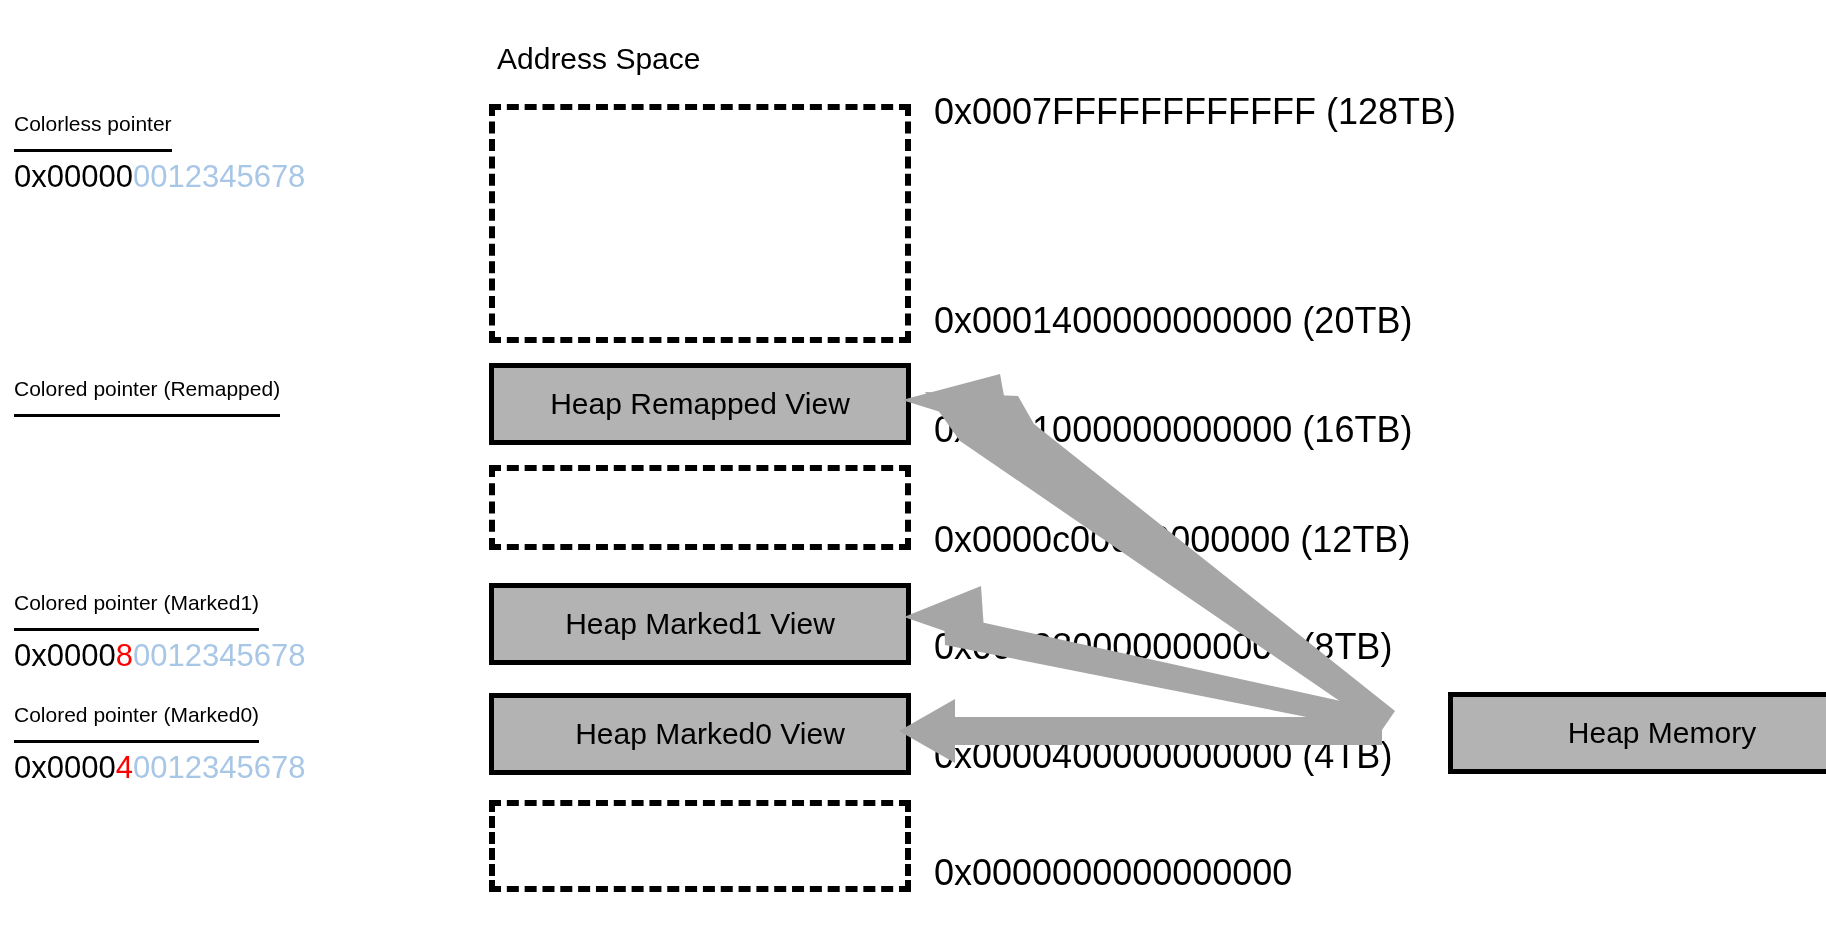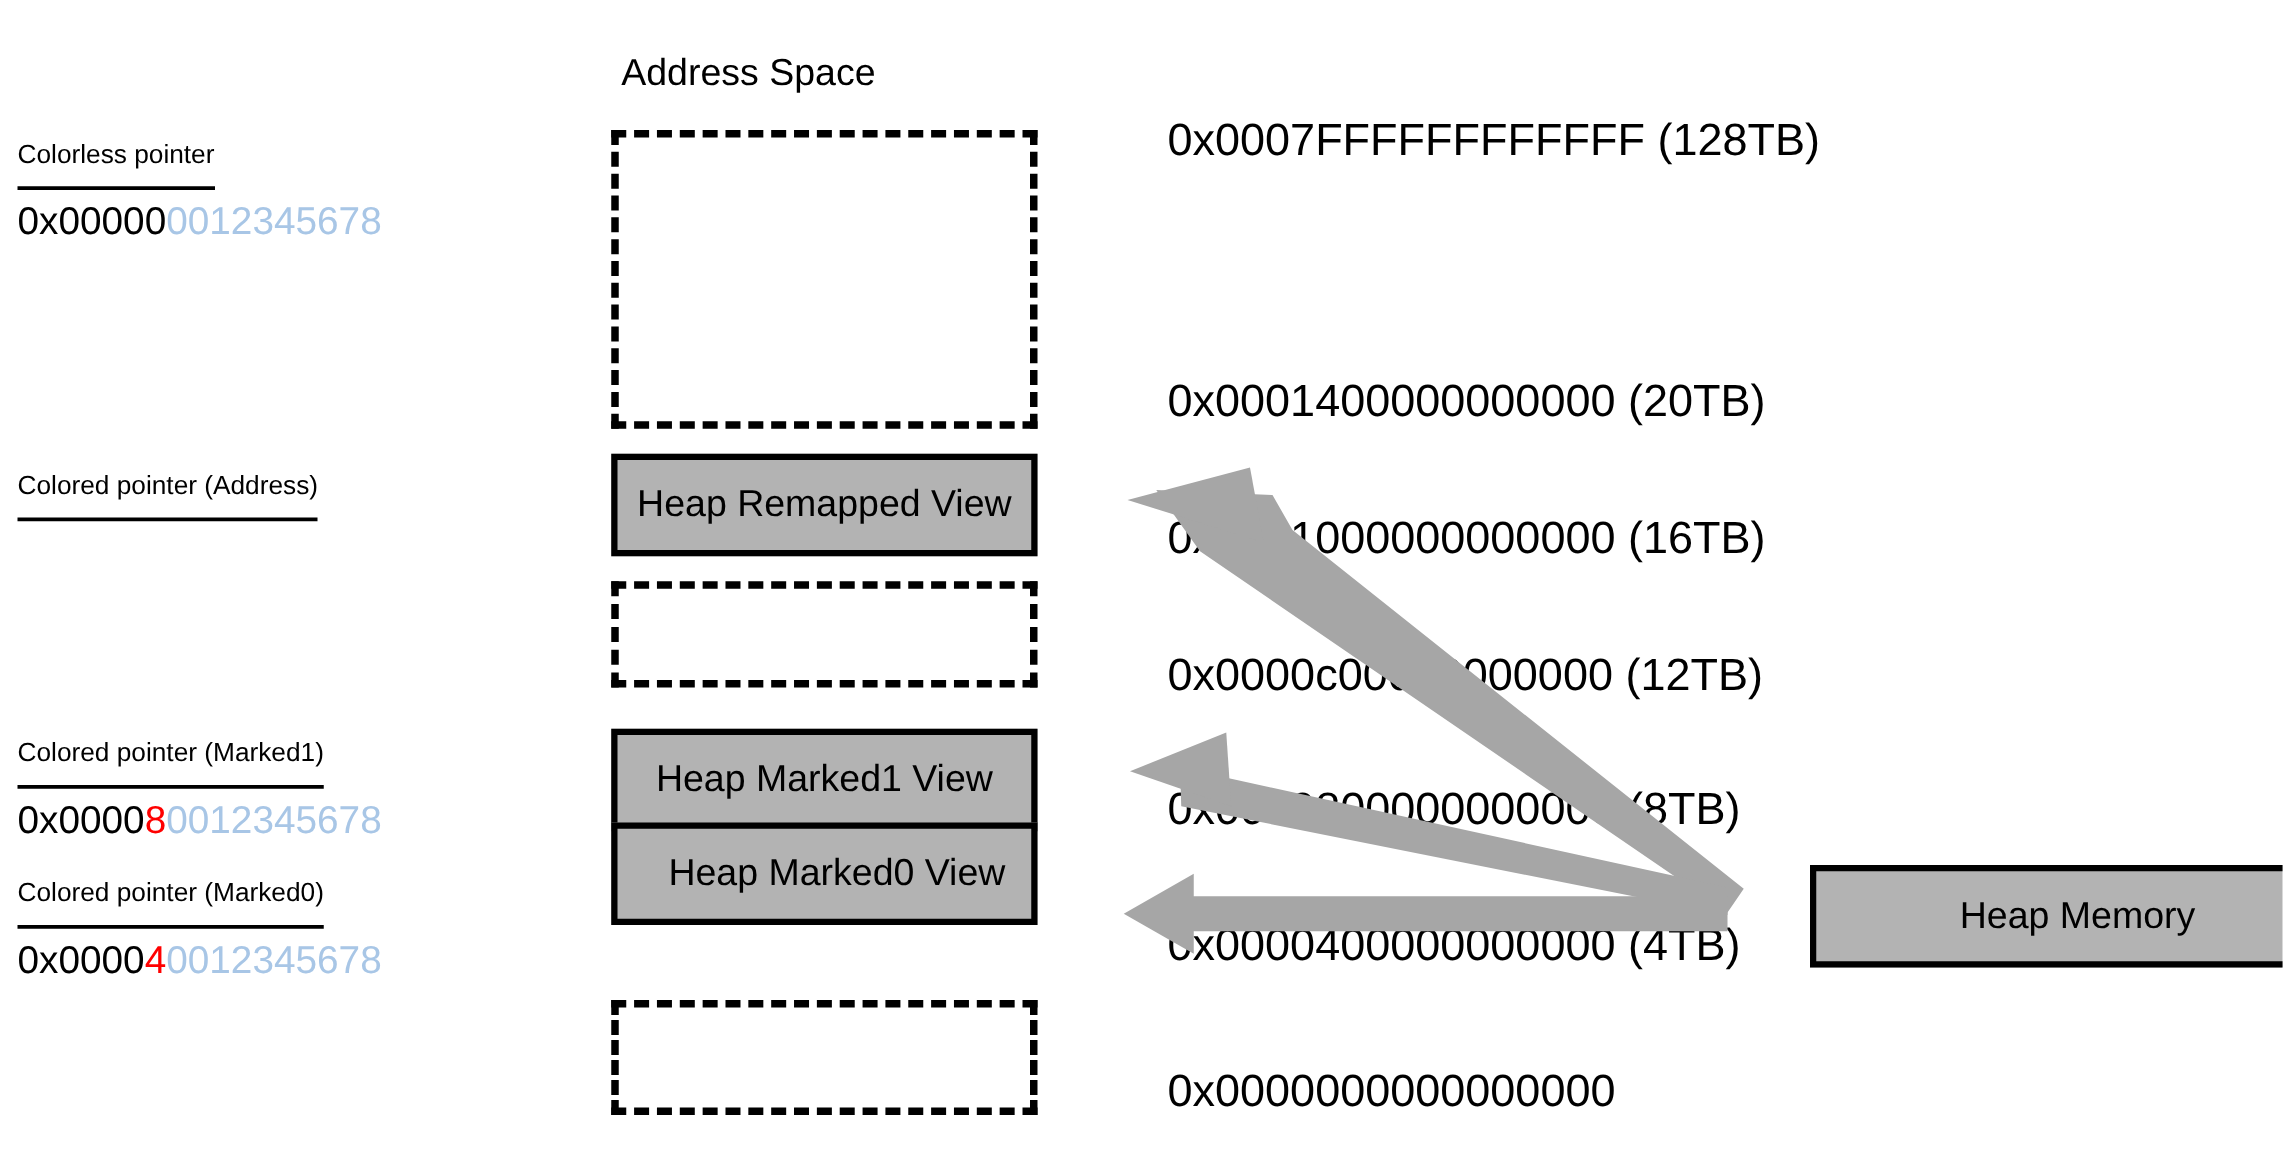--- a/index.html
+++ b/index.html
@@ -45,21 +45,21 @@
     position: absolute;
     left: 497px;
     top: 41px;
     font-size: 30px;
     line-height: 36px;
     white-space: nowrap;
   }
   .as-box {
     position: absolute;
     left: 489px;
-    width: 341px;
+    width: 422px;
     box-sizing: border-box;
   }
   .as-box.dashed {
     border: 6px dashed #000000;
     background: #ffffff;
   }
   .as-box.solid {
     border: 5px solid #000000;
     background: #b3b3b3;
     display: flex;
@@ -117,21 +117,21 @@
 <body>
 
 <div class="canvas">
 
   <div class="ptr-group" style="top:104px;">
     <div class="ptr-title">Colorless pointer</div>
     <div class="ptr-value"><span class="hx-black">0x00000</span><span class="hx-red"></span><span class="hx-blue">0012345678</span></div>
   </div>
 
   <div class="ptr-group" style="top:369px;">
-    <div class="ptr-title">Colored pointer (Address)</div>
+    <div class="ptr-title">Colored pointer (Remapped)</div>
   </div>
 
   <div class="ptr-group" style="top:583px;">
     <div class="ptr-title">Colored pointer (Marked1)</div>
     <div class="ptr-value"><span class="hx-black">0x0000</span><span class="hx-red">8</span><span class="hx-blue">0012345678</span></div>
   </div>
 
   <div class="ptr-group" style="top:695px;">
     <div class="ptr-title">Colored pointer (Marked0)</div>
     <div class="ptr-value"><span class="hx-black">0x0000</span><span class="hx-red">4</span><span class="hx-blue">0012345678</span></div>
@@ -144,21 +144,21 @@
   <div class="as-box solid" style="top:363px; height:82px;">
     <span class="box-label">Heap Remapped View</span>
   </div>
 
   <div class="as-box dashed" style="top:465px; height:85px;"></div>
 
   <div class="as-box solid" style="top:583px; height:82px;">
     <span class="box-label">Heap Marked1 View</span>
   </div>
 
-  <div class="as-box solid" style="top:658px; height:82px;padding-left:20px;">
+  <div class="as-box solid" style="top:693px; height:82px;padding-left:20px;">
     <span class="box-label">Heap Marked0 View</span>
   </div>
 
   <div class="as-box dashed" style="top:800px; height:92px;"></div>
 
   <div class="addr-label" style="top:94px;">0x0007FFFFFFFFFFFF (128TB)</div>
   <div class="addr-label" style="top:303px;">0x0001400000000000 (20TB)</div>
   <div class="addr-label" style="top:412px;">0x0001000000000000 (16TB)</div>
   <div class="addr-label" style="top:522px;">0x0000c00000000000 (12TB)</div>
   <div class="addr-label" style="top:629px;">0x0000800000000000 (8TB)</div>

